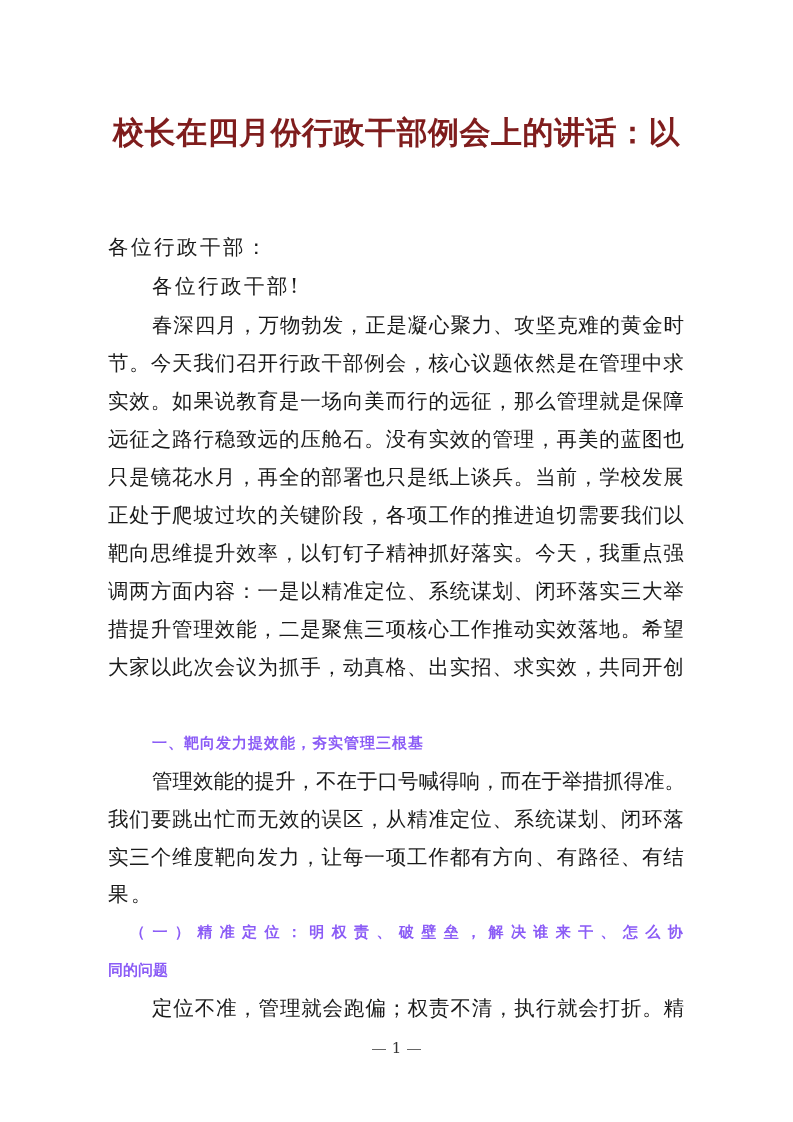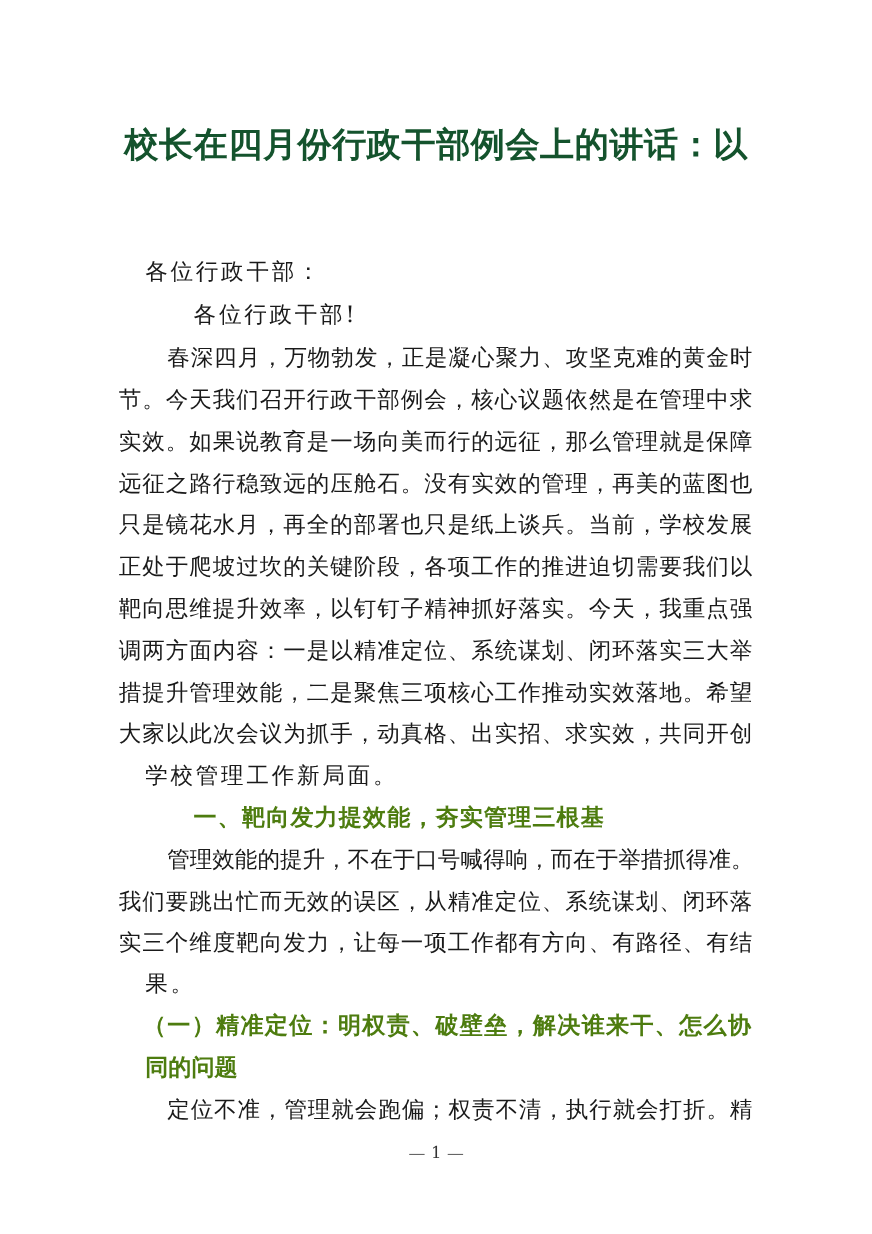--- a/index.html
+++ b/index.html
@@ -24,45 +24,45 @@
   }
   .title {
     position: absolute;
     left: 100px;
     width: 593px;
     text-align: center;
     font-family: "DejaVu Sans", "Liberation Sans", sans-serif;
     font-weight: bold;
     font-size: 31px;
     line-height: 39px;
-    color: #14532d;
+    color: #7f1d1d;
     letter-spacing: 0.5px;
   }
   .title.l1 { top: 113px; }
   .title.l2 { top: 152px; }
 
   .line {
     position: absolute;
     left: 108px;
     width: 576px;
     height: 30px;
     font-size: 20.5px;
     line-height: 30px;
     white-space: nowrap;
     text-align: justify;
     text-align-last: justify;
     color: #1a1a1a;
   }
   .line.indent { left: 152px; width: 532px; }
-  .line.left { text-align-last: left; margin-left: 24px; }
+  .line.left { text-align-last: left; }
   .line.heading {
     font-family: "DejaVu Sans", "Liberation Sans", sans-serif;
     font-weight: bold;
-    font-size: 21px;
-    color: #4d7c0f;
+    font-size: 15px;
+    color: #8b5cf6;
     letter-spacing: 1px;
   }
   .page-number {
     position: absolute;
     left: 0;
     width: 793px;
     top: 1038px;
     text-align: center;
     font-size: 15px;
     line-height: 20px;
@@ -368,21 +368,20 @@
       <span>、</span>
       <span>求</span>
       <span>实</span>
       <span>效</span>
       <span>，</span>
       <span>共</span>
       <span>同</span>
       <span>开</span>
       <span>创</span>
     </div>
-  <div class="line left" style="top: 690px; letter-spacing: 2.5px;">学校管理工作新局面。</div>
 
   <div class="line indent left heading" style="top: 728px; letter-spacing: 1px;">一、靶向发力提效能，夯实管理三根基</div>
 
   <div class="line indent" style="top: 766px; display: flex; justify-content: space-between;">
       <span>管</span>
       <span>理</span>
       <span>效</span>
       <span>能</span>
       <span>的</span>
       <span>提</span>

